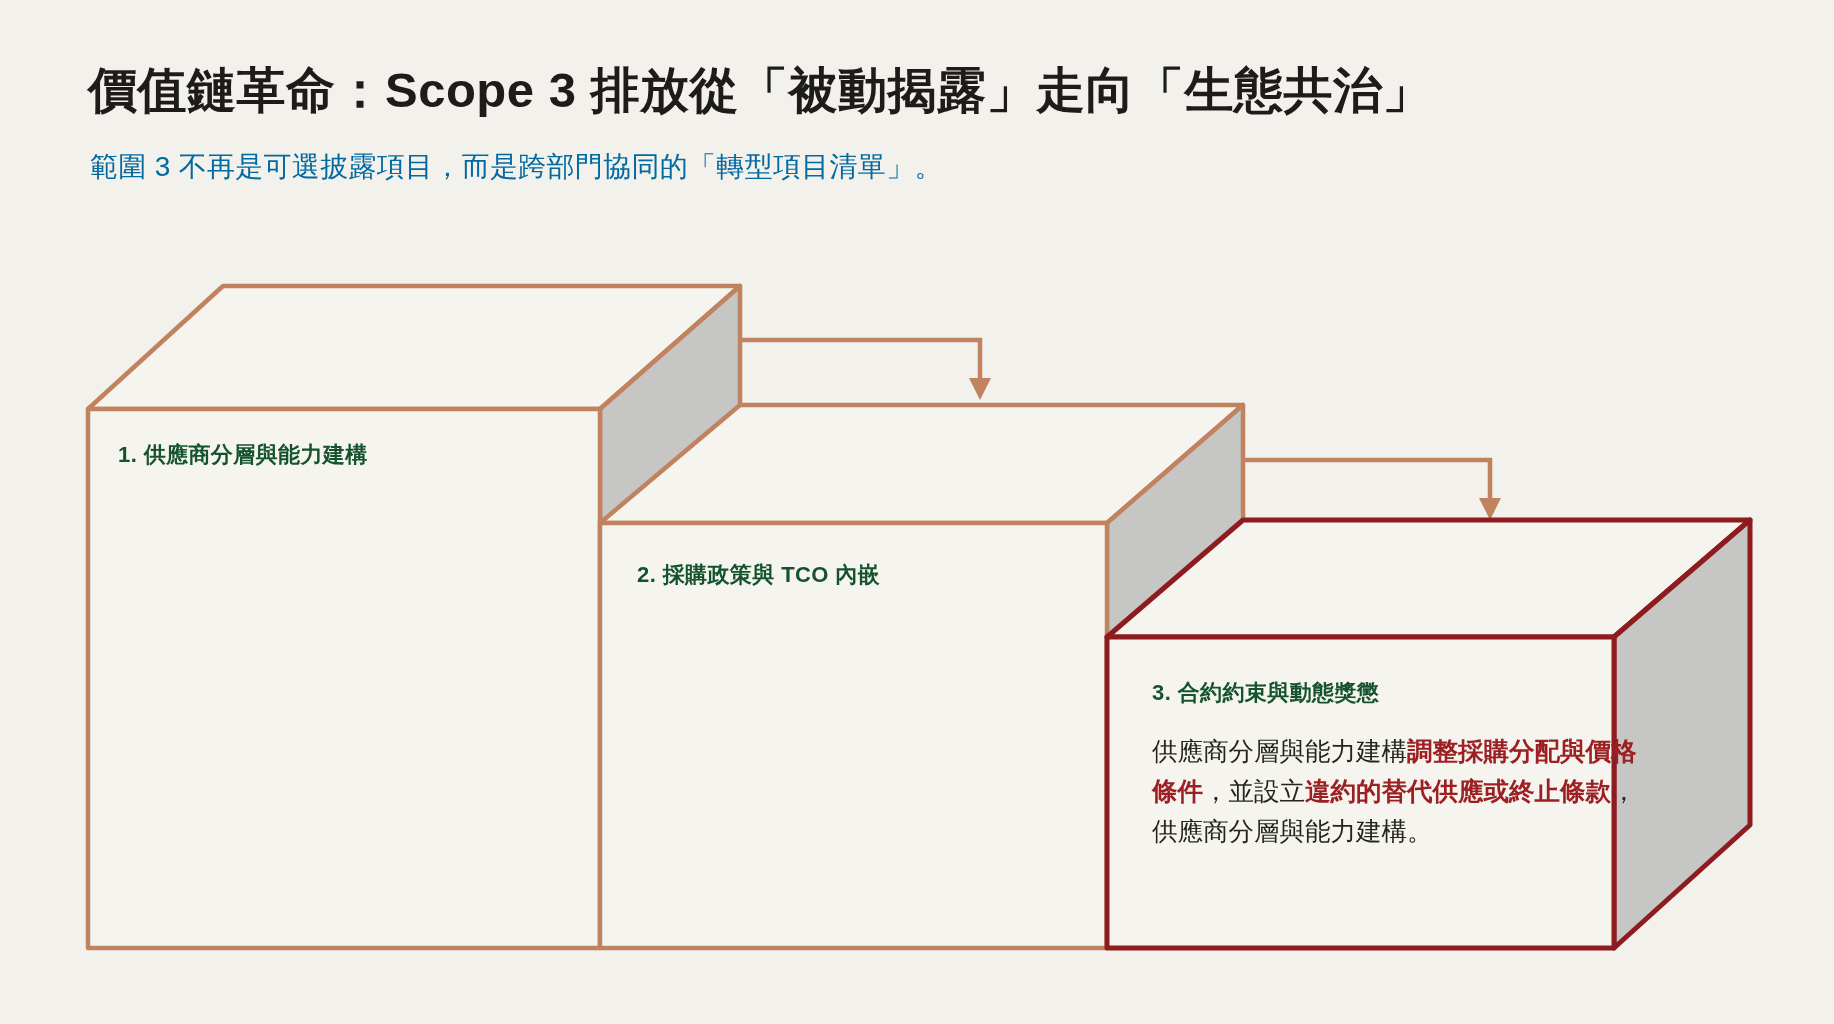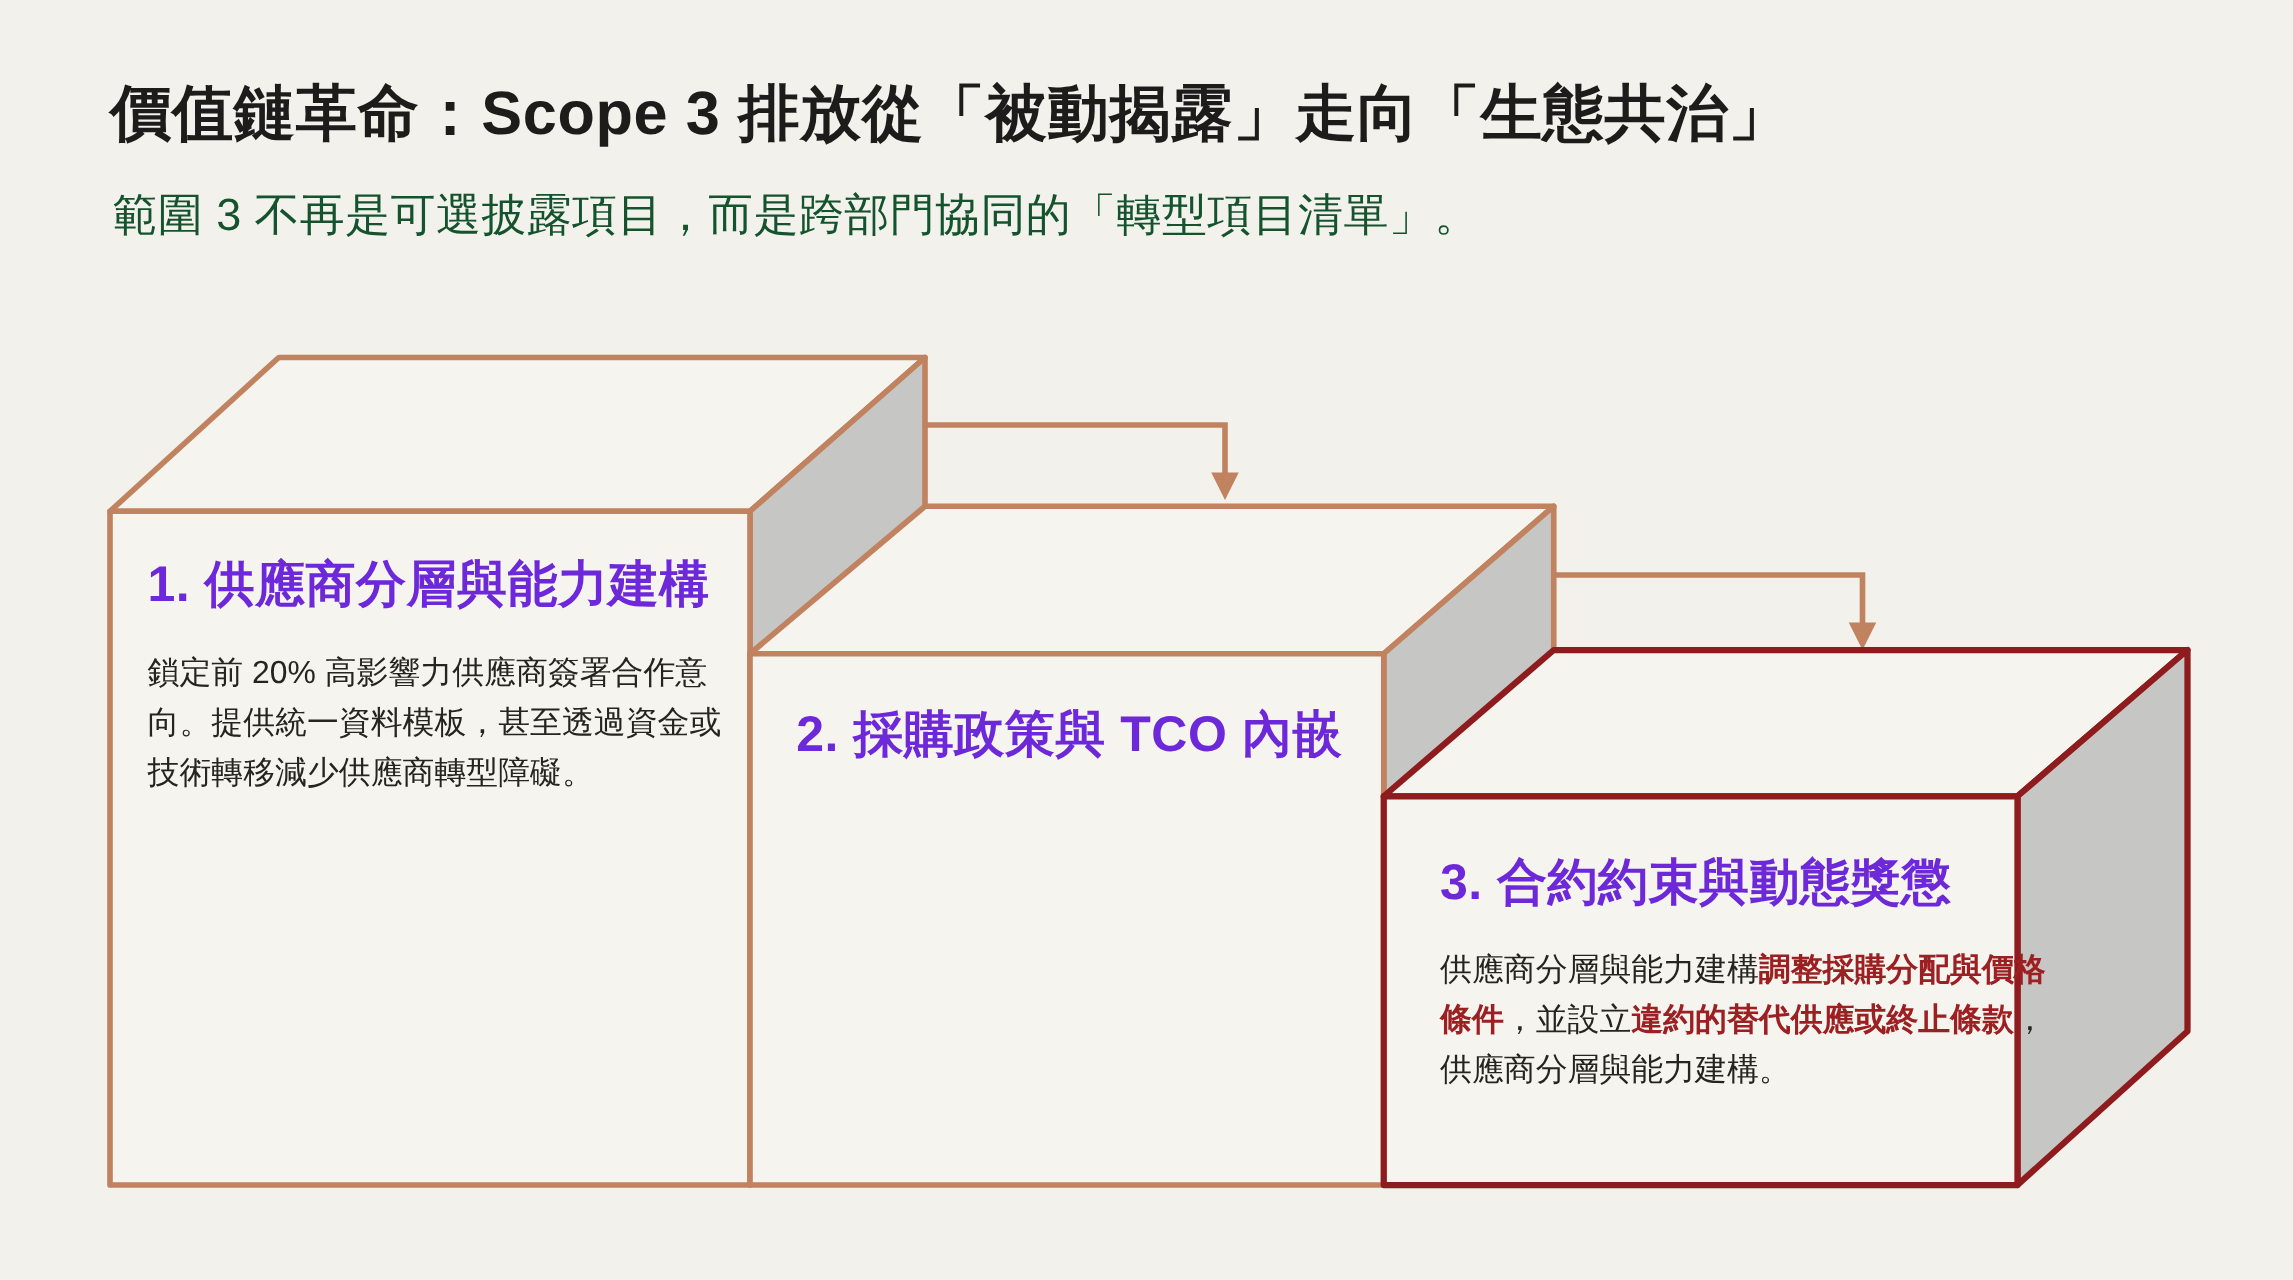--- a/index.html
+++ b/index.html
@@ -13,31 +13,31 @@
   #stage{position:absolute;left:0;top:0;width:1834px;height:888px;}
 
   
   .title{
     position:absolute;left:88px;top:58px;
     font-size:49px;font-weight:700;color:#1d1c1a;
     letter-spacing:.5px;white-space:nowrap;
   }
   .subtitle{
     position:absolute;left:90px;top:148px;
-    font-size:36px;font-weight:400;color:#14532d;
+    font-size:28px;font-weight:400;color:#0369a1;
     letter-spacing:.3px;white-space:nowrap;
   }
 
   
   svg#boxes{position:absolute;left:0;top:0;width:1834px;height:1024px;}
 
   
   .card{position:absolute;}
   .card-title{
-    font-size:40px;font-weight:700;color:#6d28d9;
+    font-size:22px;font-weight:700;color:#14532d;
     letter-spacing:.4px;white-space:nowrap;
   }
   .card-body{
     margin-top:24px;
     font-size:25.5px;line-height:1.56;color:#25241f;
     font-weight:400;
   }
   .card-body .hl{color:#9c1f22;font-weight:700;}
 
   #card1{left:118px;top:440px;width:460px;}
@@ -81,21 +81,20 @@
 
     <g>
       <polygon points="1243,520 1750,520 1614,637 1107,637" fill="#f5f4ef" stroke="#8e1b1e" stroke-width="5" stroke-linejoin="round"></polygon>
       <polygon points="1750,520 1750,825 1614,948 1614,637" fill="#c6c6c4" stroke="#8e1b1e" stroke-width="5" stroke-linejoin="round"></polygon>
       <polygon points="1107,637 1614,637 1614,948 1107,948" fill="#f5f4ef" stroke="#8e1b1e" stroke-width="5" stroke-linejoin="round"></polygon>
     </g>
   </svg>
 
   <div class="card" id="card1">
     <div class="card-title">1. 供應商分層與能力建構</div>
-    <div class="card-body"><span>鎖定前 20% 高影響力供應商簽署合作意向。提供統一資料模板，甚至透過資金或技術轉移減少供應商轉型障礙。</span></div>
   </div>
 
   <div class="card" id="card2">
     <div class="card-title">2. 採購政策與 TCO 內嵌</div>
   </div>
 
   <div class="card" id="card3">
     <div class="card-title">3. 合約約束與動態獎懲</div>
     <div class="card-body"><span>供應商分層與能力建構</span><span class="hl">調整採購分配與價格條件</span><span>，並設立</span><span class="hl">違約的替代供應或終止條款</span><span>，供應商分層與能力建構。</span></div>
   </div>

